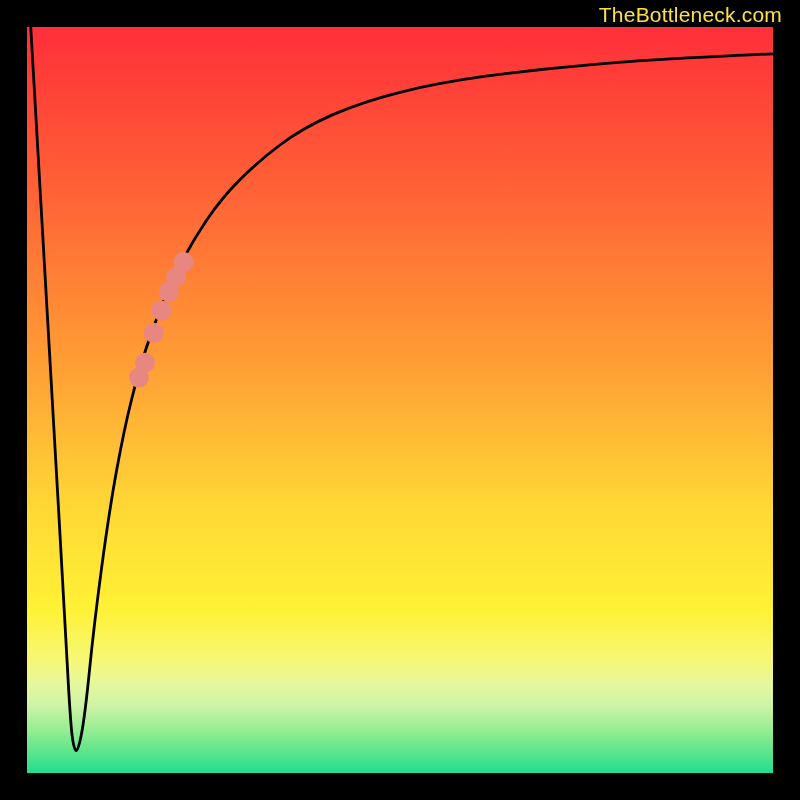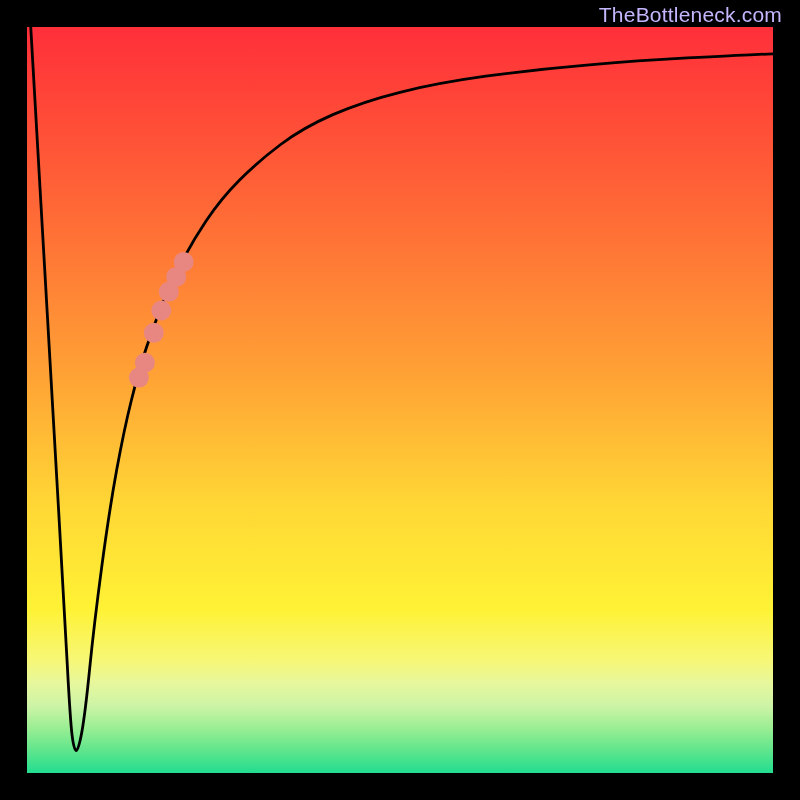--- a/index.html
+++ b/index.html
@@ -41,21 +41,21 @@
       #9aee93 94%,
       #5fe58c 97%,
       #22dd90 100%
     );
   }
 
   .watermark {
     position: absolute;
     top: 3px;
     right: 18px;
-    color: #c4b5fd;
+    color: #fde047;
     font-size: 21px;
     font-weight: 500;
     letter-spacing: 0.2px;
     user-select: none;
   }
 
   svg.curve {
     position: absolute;
     left: 0;
     top: 0;

